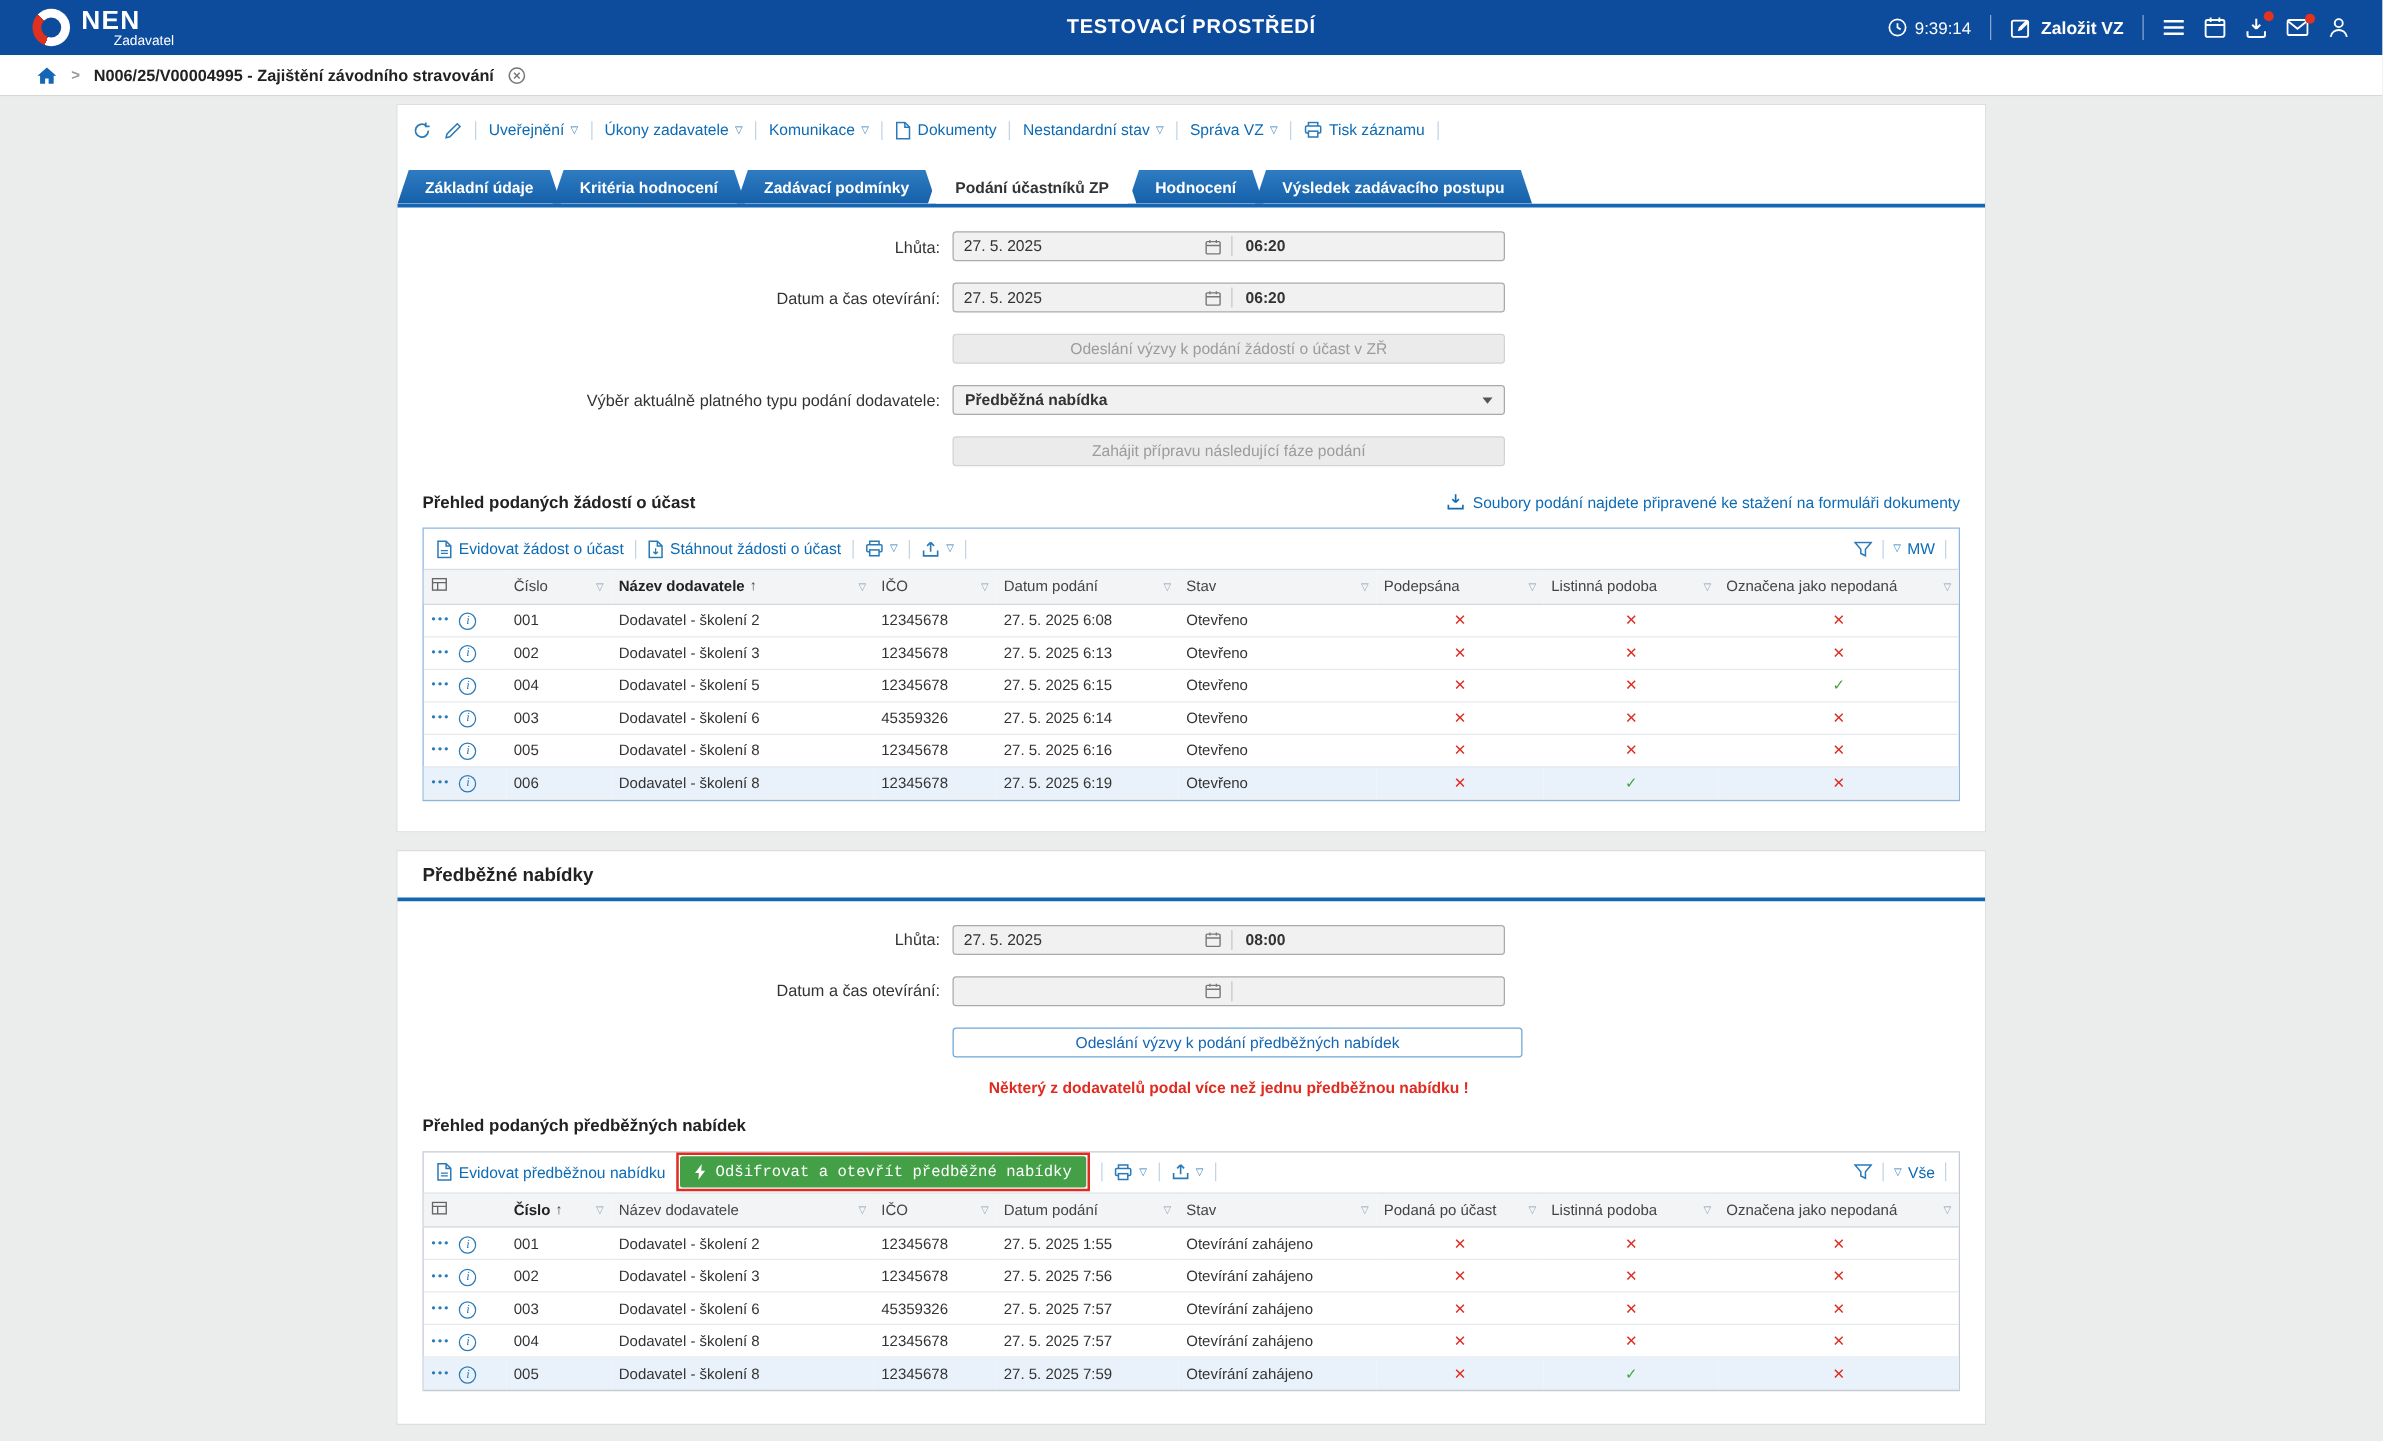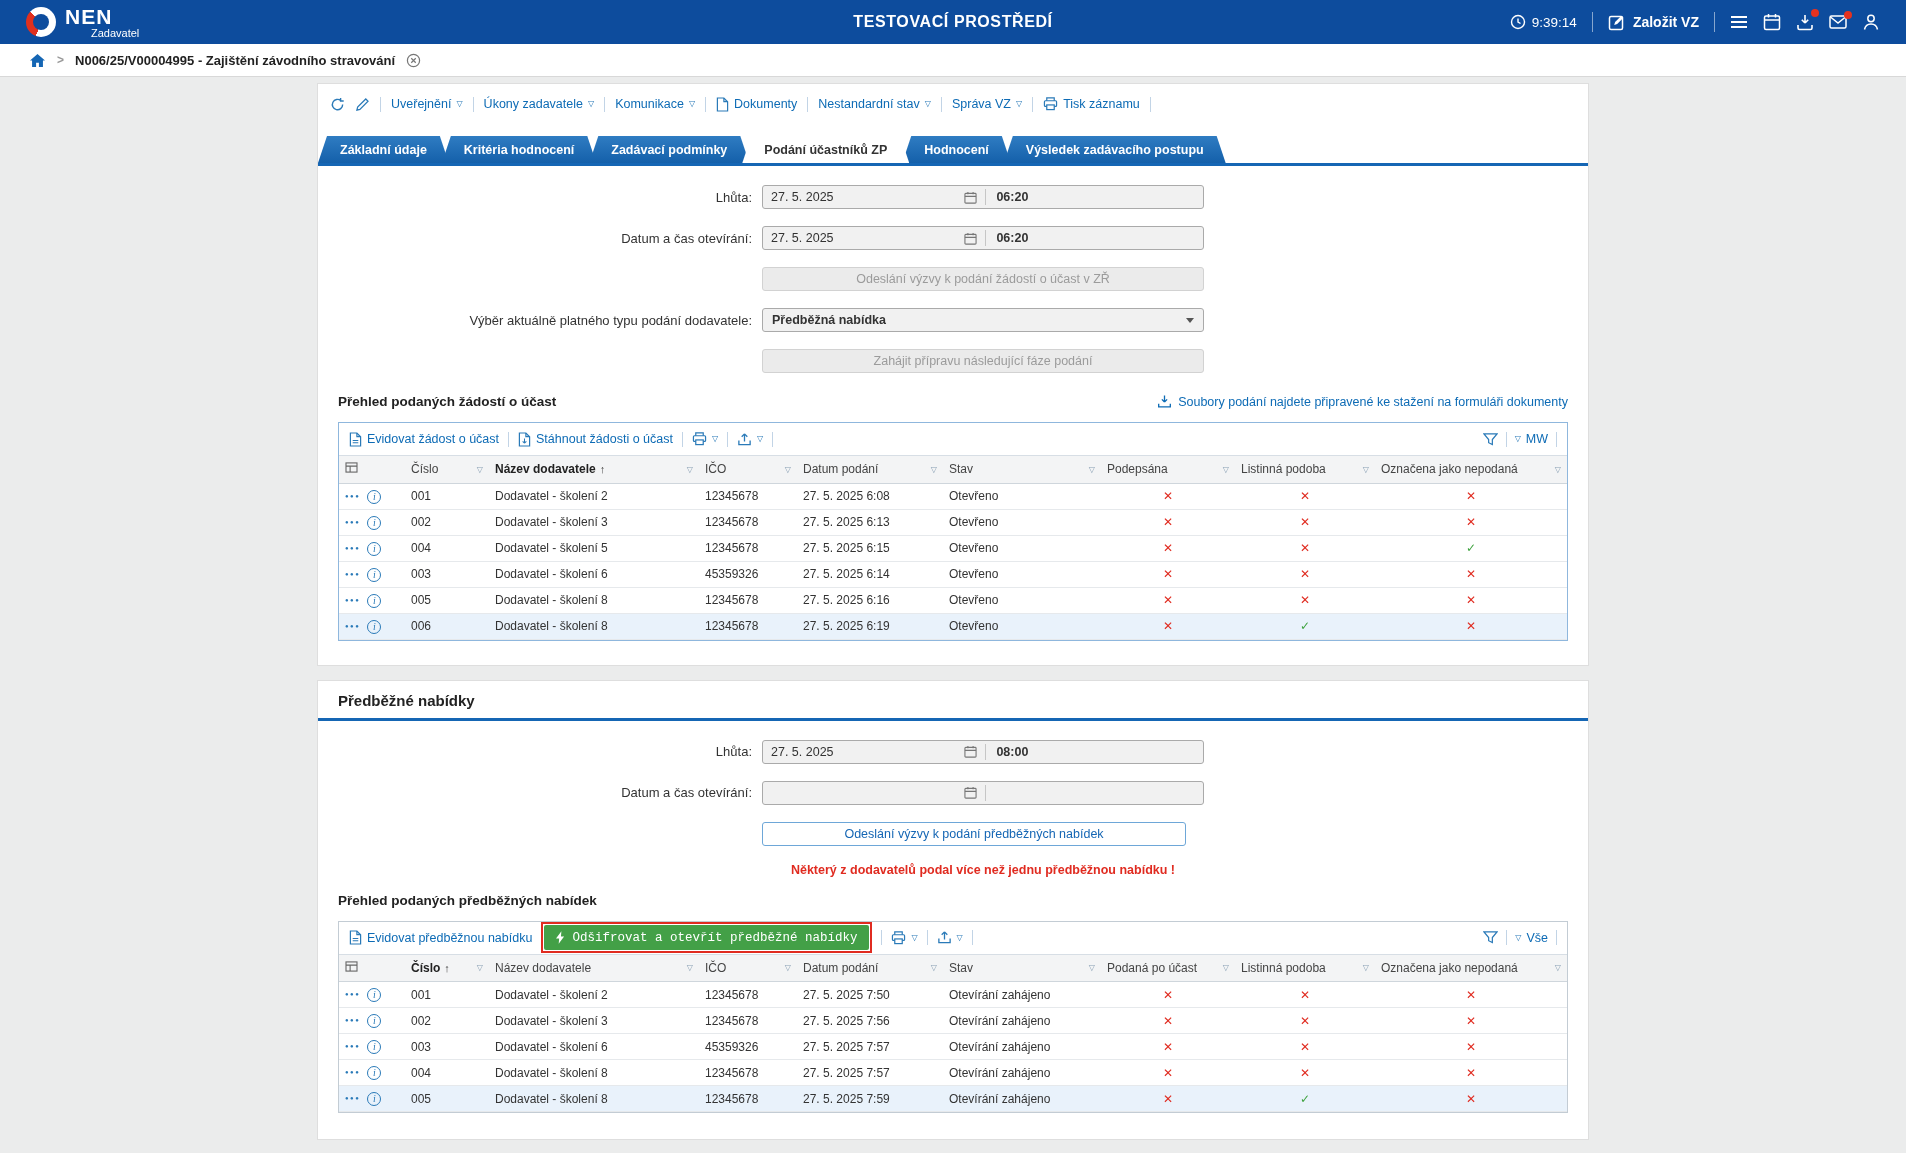--- a/index.html
+++ b/index.html
@@ -51,21 +51,21 @@
   .frow { display:flex; align-items:center; margin-bottom:17px; }
   .flabel { width:444px; text-align:right; padding-right:10px; font-size:13px; color:#333; }
   .fcol { width:442px; }
   .dtfield { display:flex; align-items:center; height:24px; background:#f1f1f1; border:1px solid #aaa; border-radius:3px; overflow:hidden; }
   .dt-date { flex:1.05; padding:0 8px; font-weight:normal; font-size:12.5px; display:flex; justify-content:space-between; align-items:center; }
   .dt-div { width:1px; height:16px; background:#c6c6c6; }
   .dt-time { flex:1; padding:0 10px; font-weight:bold; font-size:12.5px; }
   .selectf { display:flex; align-items:center; justify-content:space-between; height:24px; background:#f1f1f1; border:1px solid #aaa; border-radius:3px; padding:0 9px; font-weight:bold; font-size:12.5px; }
   .sel-arrow { width:0; height:0; border-left:4px solid transparent; border-right:4px solid transparent; border-top:5px solid #555; }
   .btn-dis { width:442px; height:24px; background:#ebebeb; border:1px solid #d2d2d2; border-radius:3px; color:#9b9b9b; font-size:12.5px; font-family:inherit; }
-  .btn-out { width:424px; height:24px; background:#fff; border:1px solid #6ea7d8; border-radius:3px; color:#1566b4; font-size:12.5px; font-family:inherit; cursor:pointer; }
+  .btn-out { width:456px; height:24px; background:#fff; border:1px solid #6ea7d8; border-radius:3px; color:#1566b4; font-size:12.5px; font-family:inherit; cursor:pointer; }
   .warn { width:442px; margin-left:444px; text-align:center; color:#e02b20; font-weight:bold; font-size:12.5px; margin-bottom:14px; }
 
   
   .list-head { display:flex; justify-content:space-between; align-items:flex-end; padding:4px 20px 0; margin-top:4px; }
   .sec-h3 { font-size:13.5px; font-weight:bold; color:#222; }
   .dl-link { color:#0d6bb5; font-size:12.5px; display:flex; align-items:center; gap:6px; }
   .table-frame { margin:13px 20px 0; border:1px solid #8fb7dd; background:#fff; }
   .table-frame.gray { border-color:#c3ccd4; }
   .tbar { display:flex; align-items:center; gap:9px; height:33px; padding:0 10px; font-size:12.5px; border-bottom:1px solid #d7dee5; }
   .tbar a { color:#0d6bb5; display:flex; align-items:center; gap:5px; }
@@ -652,21 +652,21 @@
                   </span>
                 </th>
               </tr>
             </thead>
             <tbody>
               <tr>
                 <td class="col-actions"><span class="dots">●●●</span><span class="info-i">i</span></td>
                 <td>001</td>
                 <td>Dodavatel - školení 2</td>
                 <td>12345678</td>
-                <td>27. 5. 2025 7:50</td>
+                <td>27. 5. 2025 1:55</td>
                 <td>Otevírání zahájeno</td>
                 <td class="flag no">✕</td>
                 <td class="flag no">✕</td>
                 <td class="flag no">✕</td>
               </tr>
               <tr>
                 <td class="col-actions"><span class="dots">●●●</span><span class="info-i">i</span></td>
                 <td>002</td>
                 <td>Dodavatel - školení 3</td>
                 <td>12345678</td>

